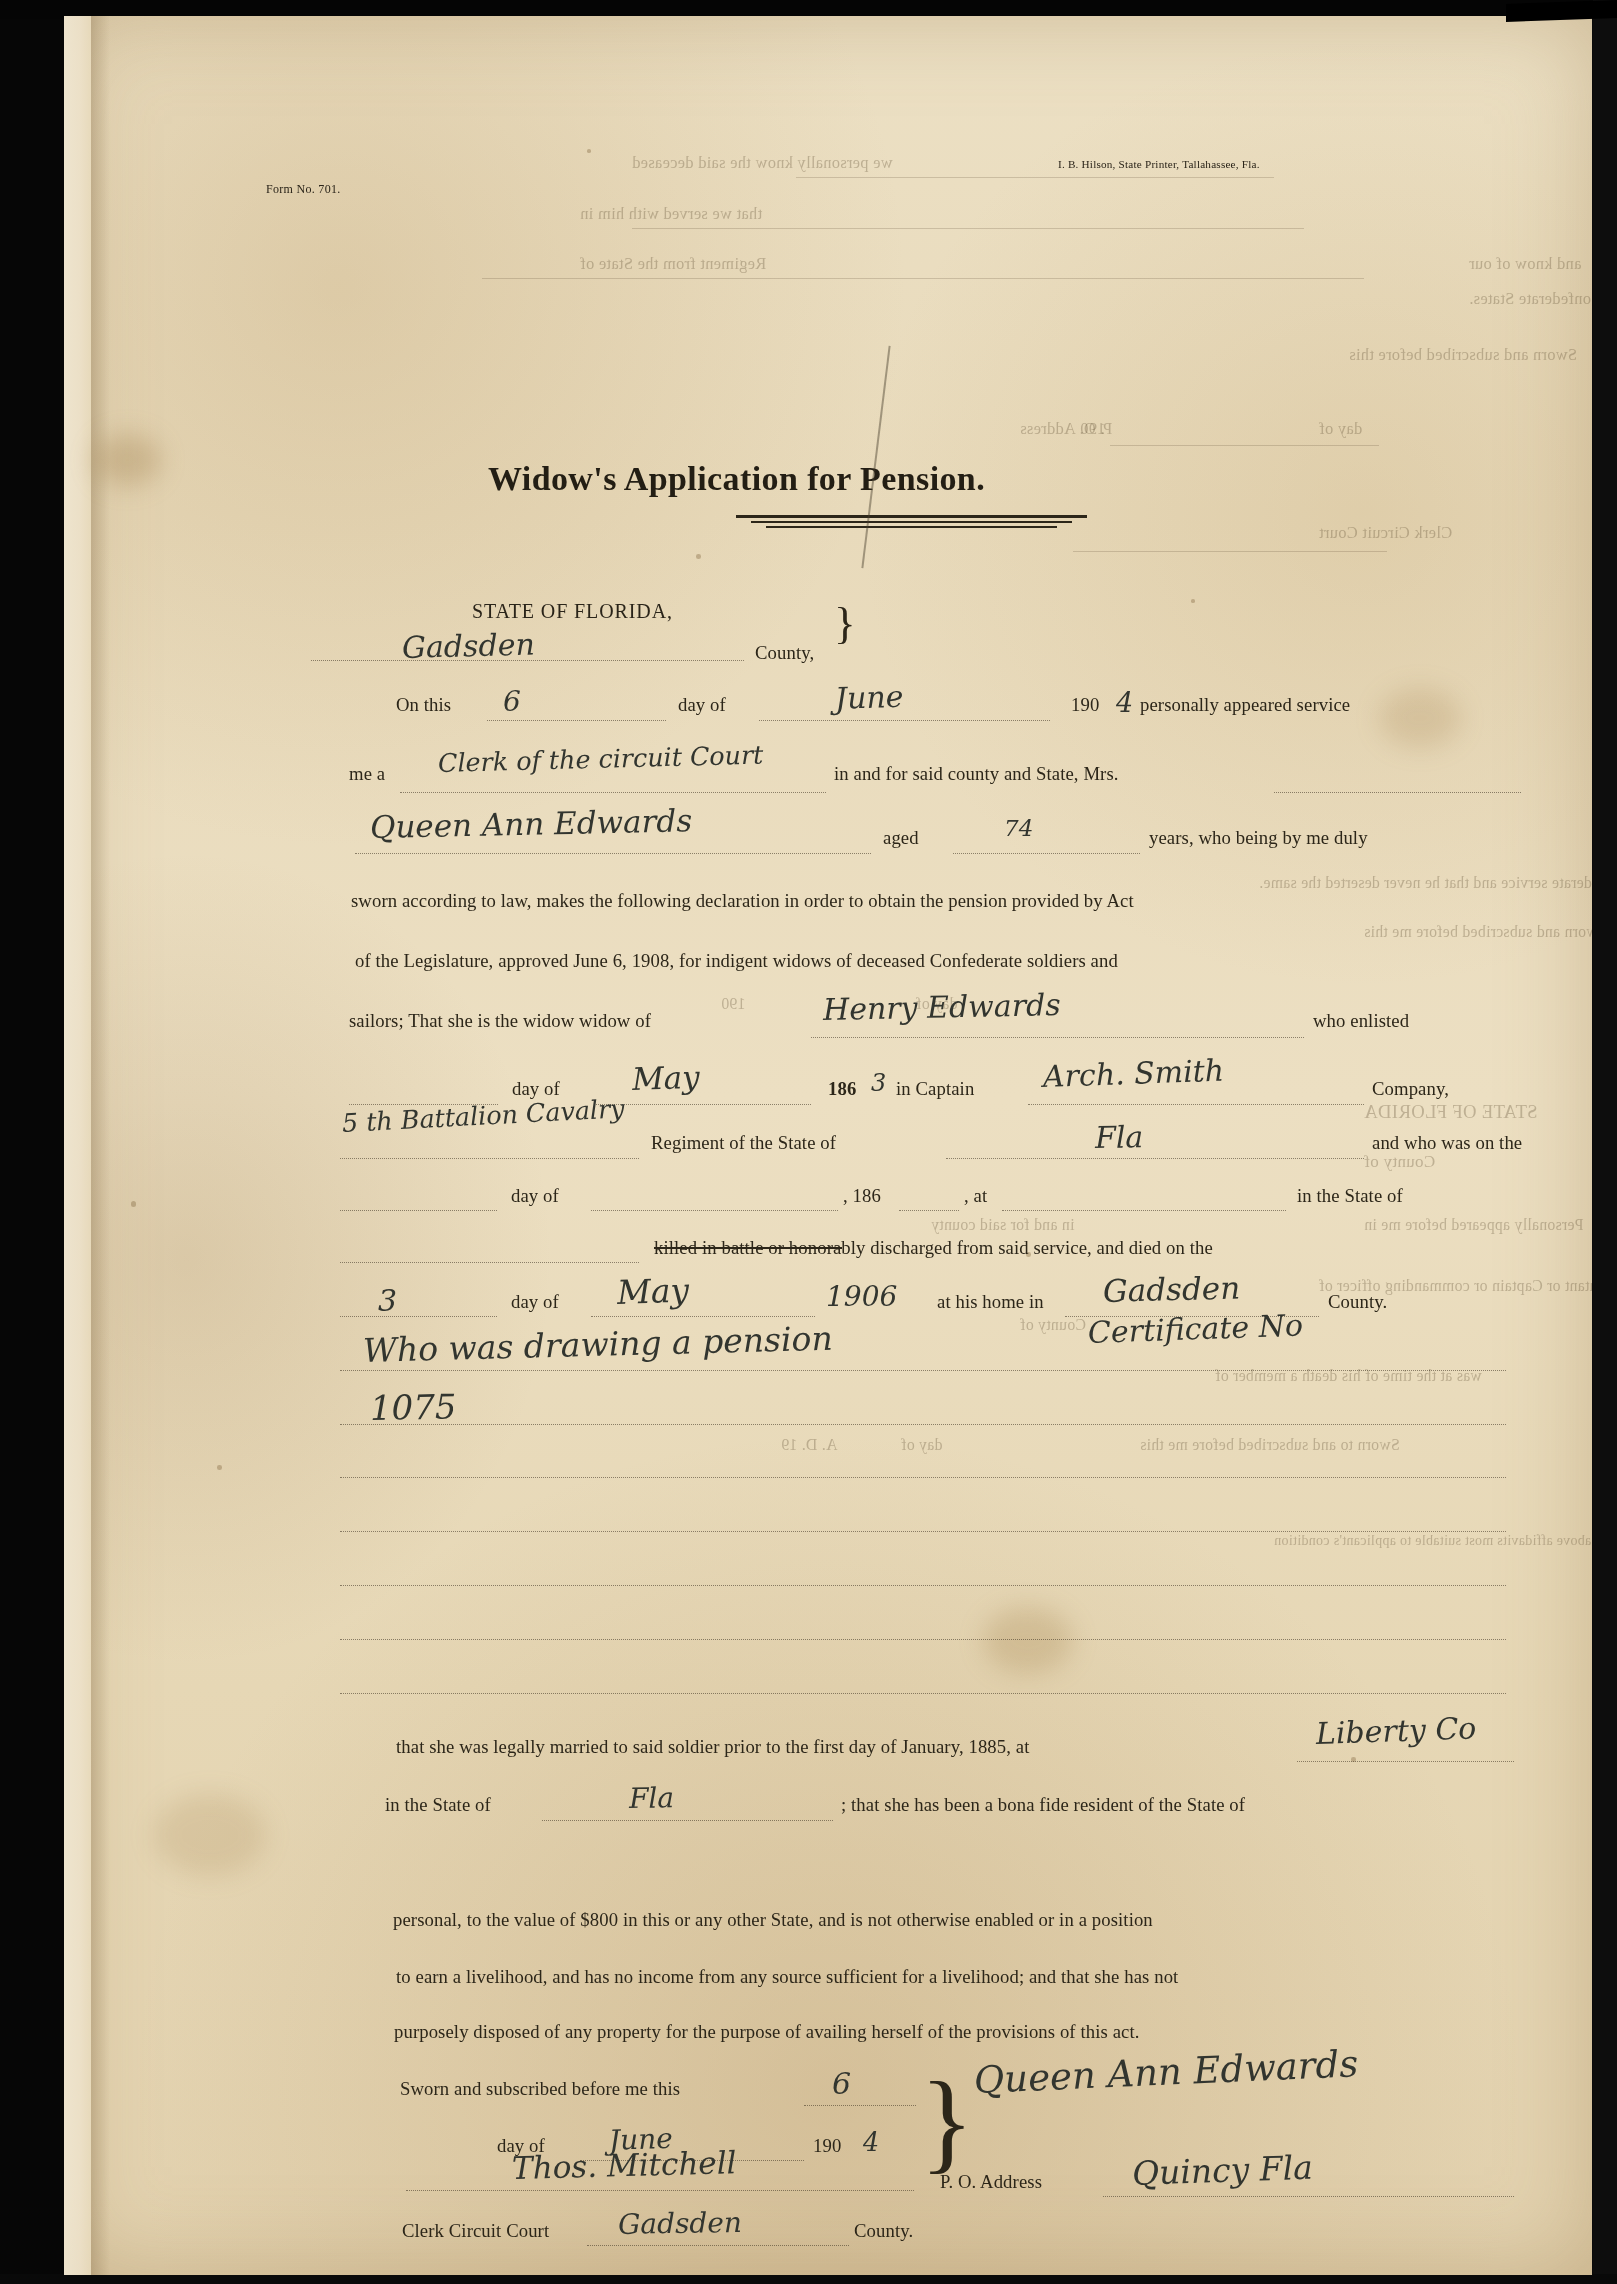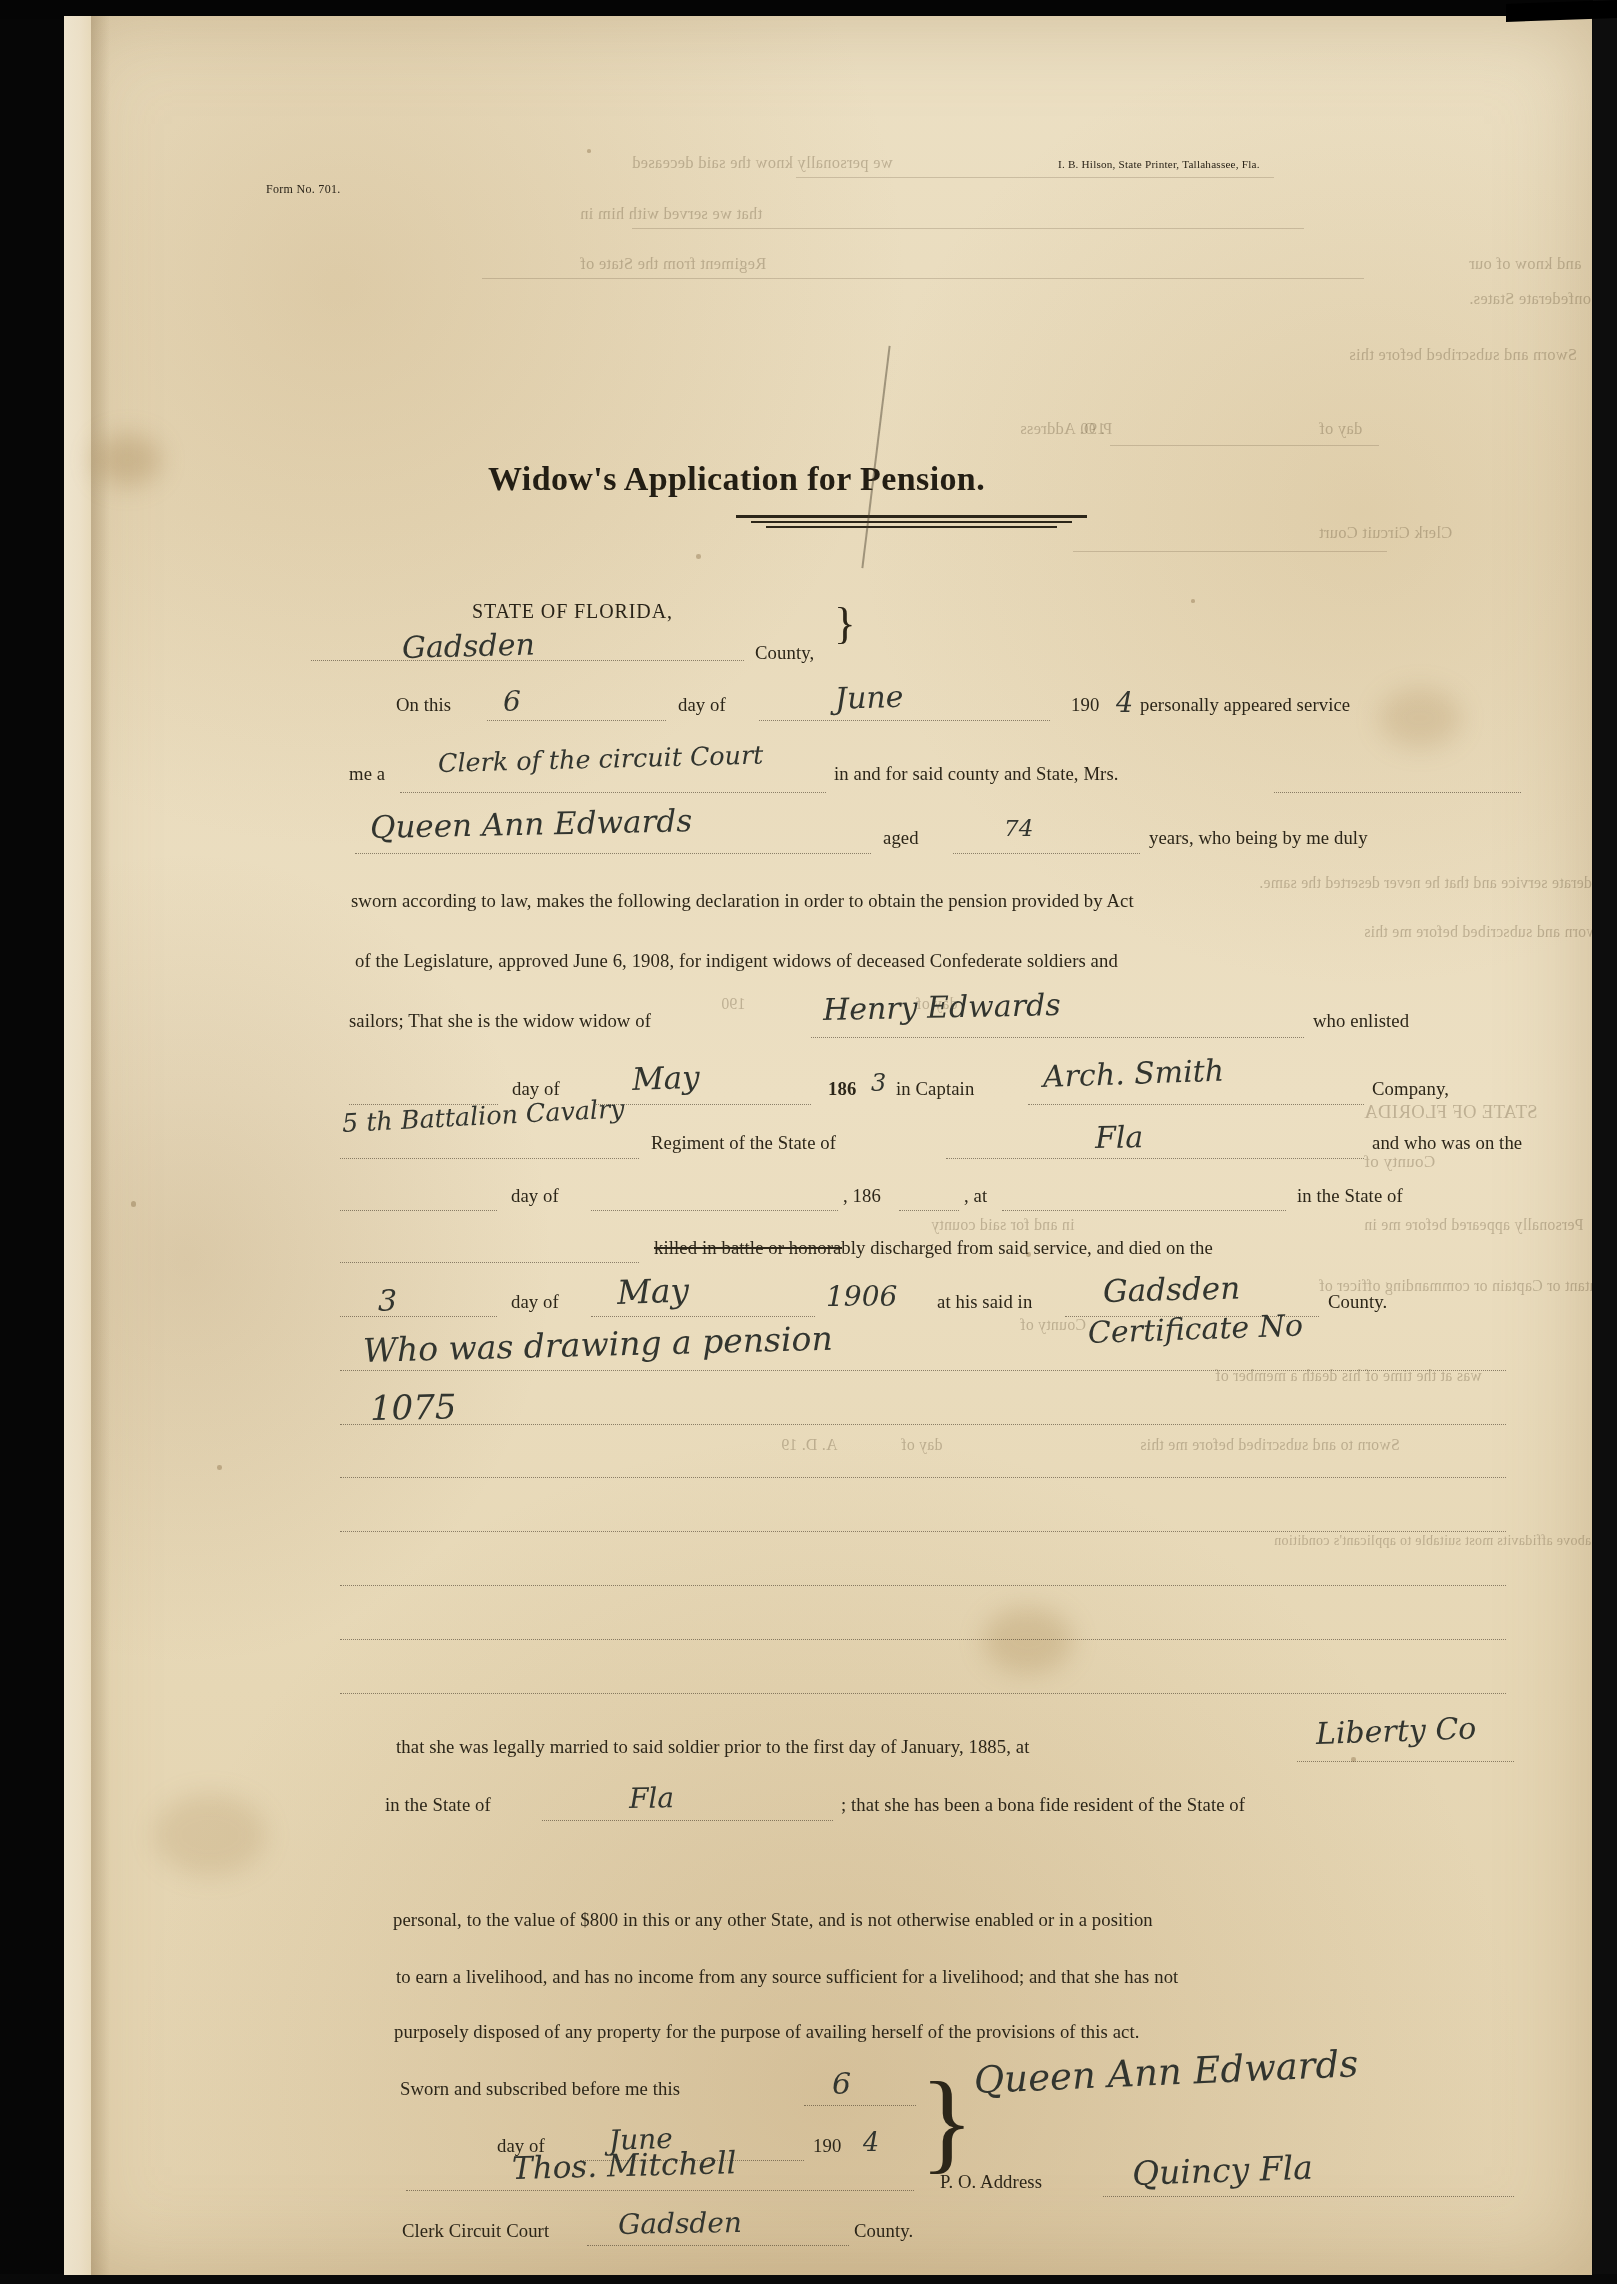--- a/index.html
+++ b/index.html
@@ -315,21 +315,21 @@
     <div class="rule" style="left:938px; top:1194px; width:284px;"></div>
     <div class="ink body" style="left:1233px; top:1169px;">in the State of</div>
 
     <div class="rule" style="left:276px; top:1246px; width:299px;"></div>
     <div class="ink body" style="left:590px; top:1221px;">killed in battle or honorably  discharged  from said service, and died on the</div>
     <div style="position:absolute; left:590px; top:1231px; width:188px; height:1.5px; background:#2c2619;"></div>
 
     <div class="rule" style="left:276px; top:1300px; width:157px;"></div>
     <div class="ink body" style="left:447px; top:1275px;">day of</div>
     <div class="rule" style="left:527px; top:1300px; width:224px;"></div>
-    <div class="ink body" style="left:873px; top:1275px;">at his said in</div>
+    <div class="ink body" style="left:873px; top:1275px;">at his home in</div>
     <div class="rule" style="left:1001px; top:1300px; width:254px;"></div>
     <div class="ink body" style="left:1264px; top:1275px;">County.</div>
     <div class="hand" style="left:314px; top:1267px; font-size:30px;">3</div>
     <div class="hand" style="left:553px; top:1257px; font-size:33px; transform:rotate(-2deg);">May</div>
     <div class="hand" style="left:762px; top:1264px; font-size:28px;">1906</div>
     <div class="hand" style="left:1039px; top:1257px; font-size:31px; transform:rotate(-1.5deg);">Gadsden</div>
 
     <div class="rule" style="left:276px; top:1354px; width:1166px;"></div>
     <div class="rule" style="left:276px; top:1408px; width:1166px;"></div>
     <div class="rule" style="left:276px; top:1461px; width:1166px;"></div>

